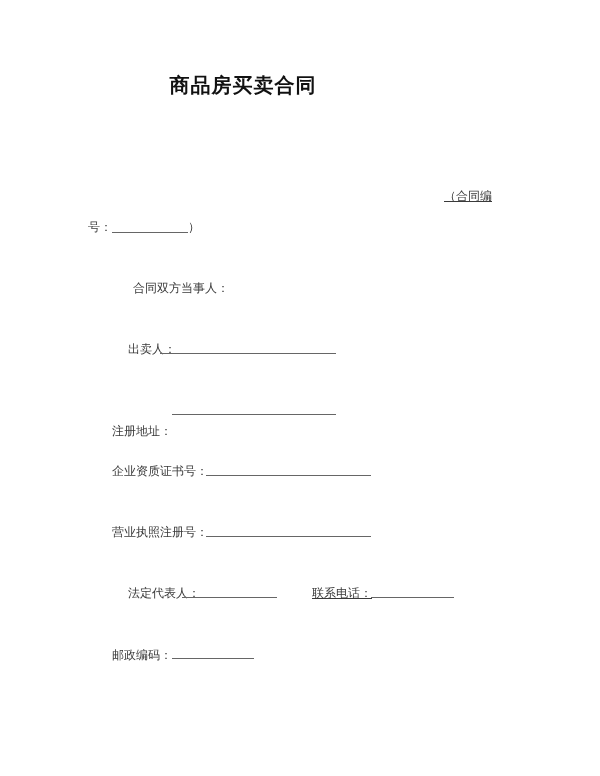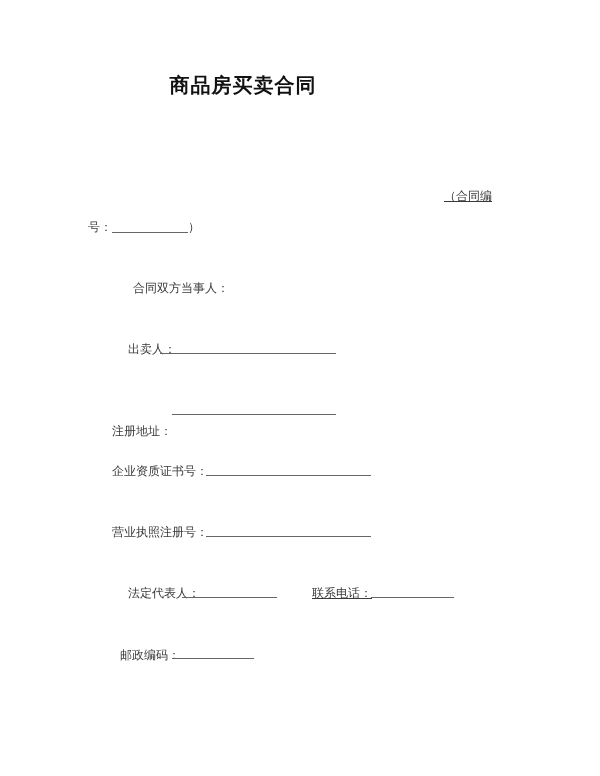--- a/index.html
+++ b/index.html
@@ -65,16 +65,16 @@
 
   <div class="text" style="left:112px; top:525px;">营业执照注册号：</div>
   <div class="uline" style="left:206px; top:536px; width:165px;"></div>
 
   <div class="text" style="left:128px; top:586px;">法定代表人：</div>
   <div class="uline" style="left:182px; top:597px; width:95px;"></div>
 
   <div class="text" style="left:312px; top:586px;text-decoration:underline;">联系电话：</div>
   <div class="uline" style="left:371px; top:597px; width:83px;"></div>
 
-  <div class="text" style="left:120px; top:648px;">邮政编码：</div>
+  <div class="text" style="left:112px; top:648px;">邮政编码：</div>
   <div class="uline" style="left:172px; top:658px; width:82px;"></div>
 
 </div>
 
 </body></html>

